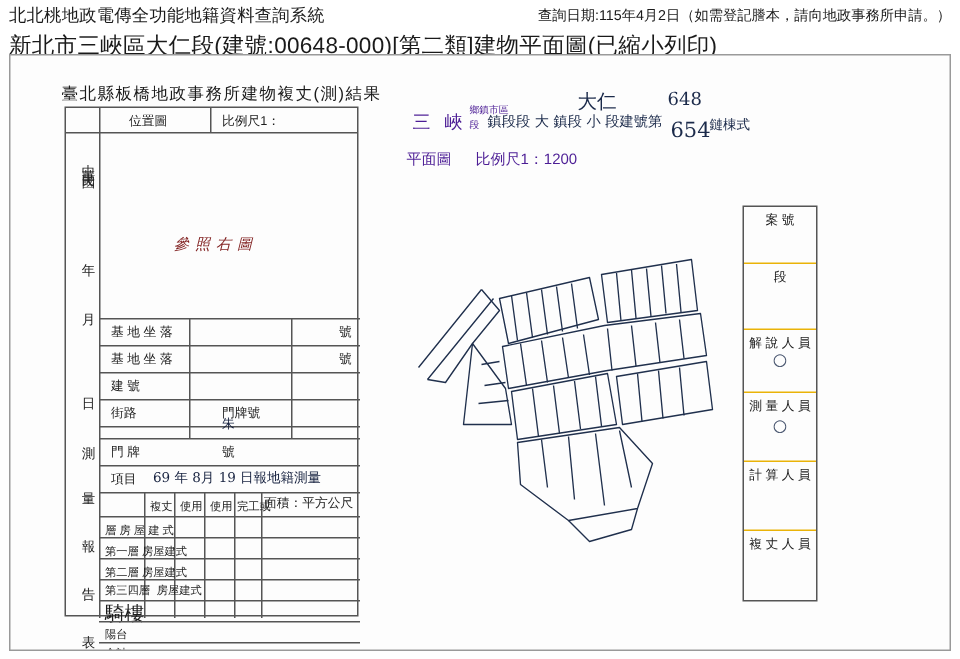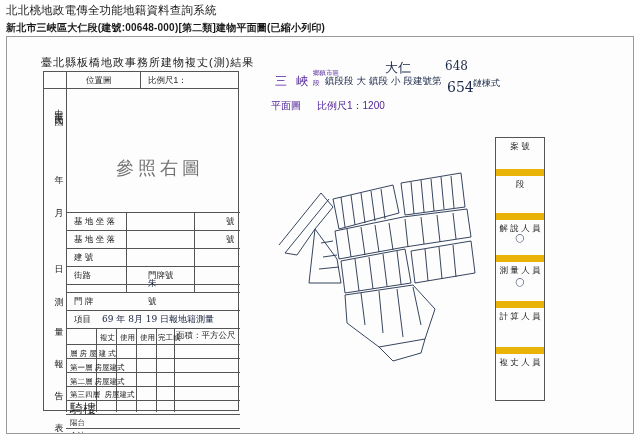--- a/index.html
+++ b/index.html
@@ -24,25 +24,24 @@
     height: 36px;
     box-sizing: border-box;
     padding: 3px 4px 0 6px;
   }
   .hdr-title {
     font-size: 11.5px;
     letter-spacing: 0.2px;
     white-space: nowrap;
   }
   .hdr-sub {
-    font-size: 10px;
+    font-size: 15px;
     margin-top: 3px;
     letter-spacing: 0.2px;
     white-space: nowrap;
-    font-weight: bold;
   }
   .hdr-right {
     position: absolute;
     top: 4px;
     right: 6px;
     font-size: 9.5px;
     white-space: nowrap;
   }
 
   
@@ -101,24 +100,25 @@
     position: absolute;
     height: 0;
     border-top: 1px solid #555;
   }
   .handwrite {
     font-family: "DejaVu Serif", serif;
     color: #16213f;
   }
   .big-hand {
     position: absolute;
-    font-size: 18px;
+    font-size: 10px;
     letter-spacing: 4px;
-    color: #737373;
+    color: #7f1d1d;
     font-family: "DejaVu Serif", serif;
+    font-style: italic;
   }
   .form-foot {
     position: absolute;
     left: 36px;
     top: 378px;
     font-size: 7.5px;
     letter-spacing: 0.3px;
     color: #333;
     white-space: nowrap;
   }
@@ -146,21 +146,21 @@
   .stampcol {
     position: absolute;
     left: 488px;
     top: 100px;
     width: 50px;
     border: 1px solid #555;
     box-sizing: border-box;
   }
   .stamp-cell {
     box-sizing: border-box;
-    border-bottom: 7px solid #eab308;
+    border-bottom: 1px solid #eab308;
     font-size: 8.5px;
     text-align: center;
     padding-top: 3px;
     color: #1c1c1c;
     position: relative;
   }
   .stamp-cell:last-child { border-bottom: none; }
   .stamp-mark {
     position: absolute;
     left: 50%;
@@ -171,20 +171,21 @@
     font-size: 11px;
     opacity: .85;
   }
 </style>
 </head>
 <body>
 
 <div class="header">
   <div class="hdr-title">北北桃地政電傳全功能地籍資料查詢系統</div>
   <div class="hdr-sub">新北市三峽區大仁段(建號:00648-000)[第二類]建物平面圖(已縮小列印)</div>
+  <div class="hdr-right">查詢日期:115年4月2日（如需登記謄本，請向地政事務所申請。）</div>
 </div>
 
 <div class="sheet">
 
   <div class="form-title">臺北縣板橋地政事務所建物複丈(測)結果</div>
 
   <div class="form-box">
 
     <div class="hline" style="left:0; top:16px; width:100%;"></div>
     <div class="vline" style="left:22px; top:0; height:340px;"></div>

